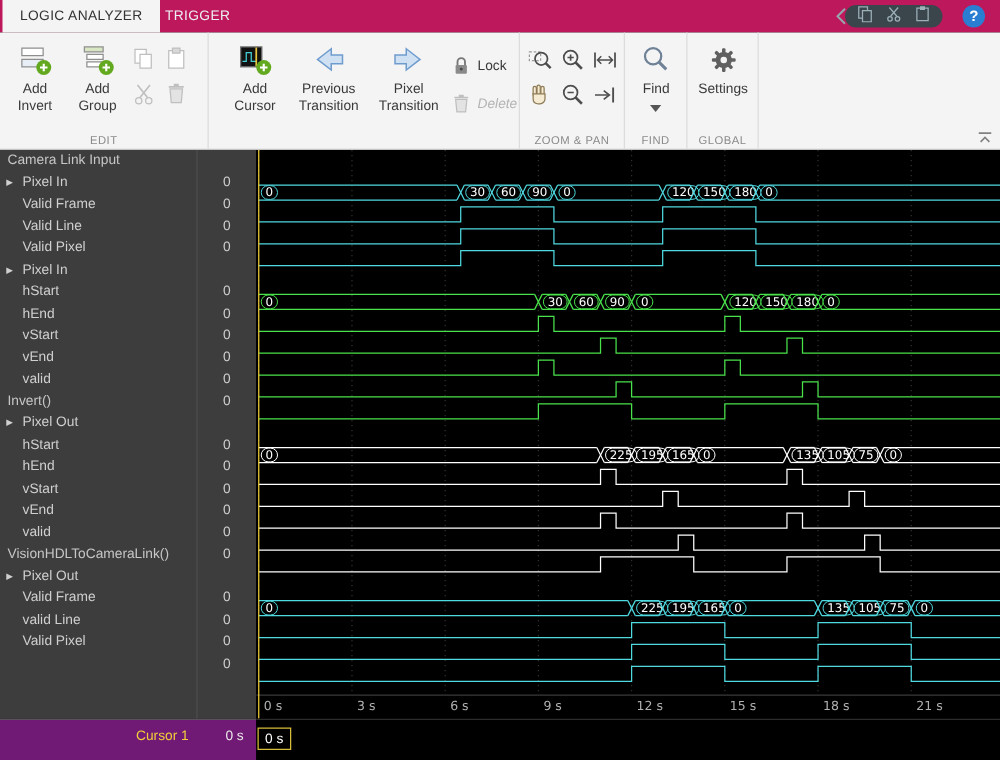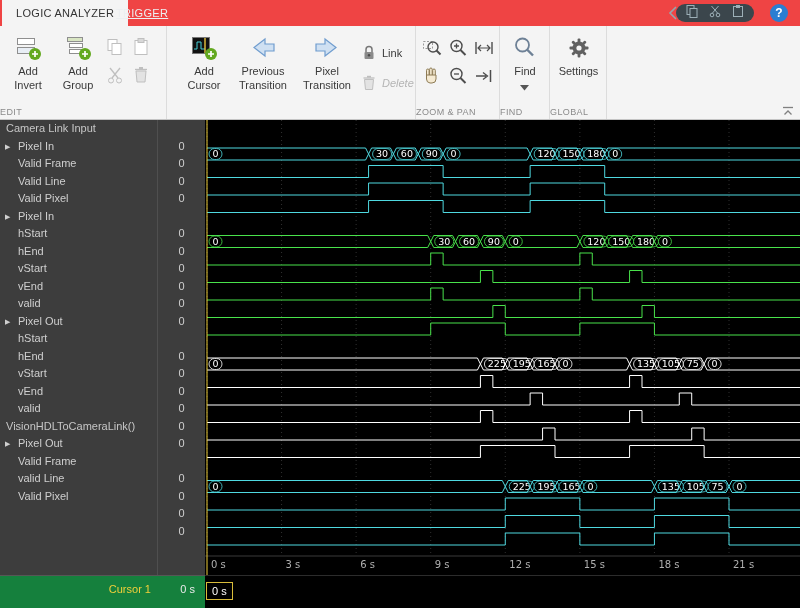--- a/index.html
+++ b/index.html
@@ -1,34 +1,34 @@
 <!DOCTYPE html>
 <html><head>
 <meta charset="utf-8">
 <style>
   html,body{margin:0;padding:0;background:#888;}
   #app{position:relative;width:800px;height:608px;overflow:hidden;background:#000;
        font-family:"Liberation Sans",sans-serif;}
 
   
-  .tabbar{position:absolute;left:0;top:0;width:800px;height:26px;background:#ef4444;}
+  .tabbar{position:absolute;left:0;top:0;width:800px;height:26px;background:#be185d;}
   .tab{position:absolute;top:0;height:26px;line-height:26px;font-size:11px;padding:0 14px;cursor:default;letter-spacing:.3px;}
   .tab.active{left:2px;background:#f4f4f4;color:#333;}
-  .tab.inactive{left:102px;color:#eceff1;text-decoration:underline;}
+  .tab.inactive{left:118px;color:#eceff1;}
   .qa-chevron{position:absolute;right:122px;top:6px;}
   .qa-pill{position:absolute;right:46px;top:4px;width:70px;height:18px;background:#3b464c;border-radius:9px;
            display:flex;align-items:center;justify-content:space-around;padding:0 4px;}
   .help-btn{position:absolute;right:12px;top:4px;width:18px;height:18px;border-radius:50%;background:#2a7ed2;
             color:#fff;font-size:12px;font-weight:bold;text-align:center;line-height:18px;cursor:default;}
 
   
   .toolbar{position:absolute;left:0;top:26px;width:800px;height:94px;background:#f4f4f4;
            border-bottom:1px solid #c4c4c4;box-sizing:border-box;}
   .tb-sec{position:absolute;top:0;height:93px;border-right:1px solid #dcdcdc;box-sizing:border-box;}
-  .sec-label{position:absolute;bottom:2px;left:0;width:100%;font-size:9px;color:#8a8a8a;letter-spacing:.4px;margin-top:12px;}
+  .sec-label{position:absolute;bottom:2px;left:0;width:100%;text-align:center;font-size:9px;color:#8a8a8a;letter-spacing:.4px;margin-top:12px;}
   .big-btn{position:absolute;top:6px;display:flex;flex-direction:column;align-items:center;
            font-size:11px;color:#3a3a3a;cursor:default;text-align:center;}
   .big-btn .ic{height:32px;display:flex;align-items:center;justify-content:center;}
   .big-btn .t{line-height:14px;white-space:nowrap;}
   .mini-btn{position:absolute;display:flex;align-items:center;font-size:11px;color:#3a3a3a;cursor:default;}
   .mini-btn .ic{margin-right:4px;display:flex;align-items:center;}
   .mini-btn.disabled{color:#b4b4b4;font-style:italic;}
   .sm-ic{position:absolute;width:22px;height:22px;display:flex;align-items:center;justify-content:center;cursor:default;}
   .zp-cell{position:absolute;width:24px;height:24px;display:flex;align-items:center;justify-content:center;cursor:default;}
   .collapse-btn{position:absolute;right:6px;top:76px;cursor:default;}
@@ -42,21 +42,21 @@
   .wave svg{display:block;}
   .rows{padding-top:0;}
   .srow{position:relative;height:17.5px;line-height:17.5px;font-size:11px;color:#cfcfcf;
         padding-left:18px;white-space:nowrap;cursor:default;}
   .srow.grp{padding-left:6px;color:#c6c6c6;}
   .srow .arr{position:absolute;left:5px;top:0;font-size:7px;color:#cfcfcf;}
   .vrow{height:17.5px;line-height:17.5px;font-size:11px;color:#cfcfcf;text-align:center;cursor:default;}
 
   
   .bottombar{position:absolute;left:0;top:575px;width:800px;height:33px;}
-  .bb-left{position:absolute;left:0;top:0;width:205px;height:33px;background:#15803d;
+  .bb-left{position:absolute;left:0;top:0;width:205px;height:33px;background:#701a75;
            border-top:1px solid #565656;box-sizing:border-box;}
   .bb-right{position:absolute;left:205px;top:0;width:595px;height:33px;background:#000;
             border-top:1px solid #2c2c2c;box-sizing:border-box;}
   .cursor-name{position:absolute;right:54px;top:7px;font-size:11px;color:#f0cf3a;}
   .cursor-time{position:absolute;right:10px;top:7px;font-size:11px;color:#eaeaea;}
   .cursor-box{position:absolute;left:1px;top:6px;border:1px solid #d8bc3a;background:#000;color:#fff;
               font-size:11px;height:16px;line-height:16px;padding:0 5px;}
 </style>
 </head>
 <body>
@@ -187,21 +187,21 @@
         <span class="t">Transition</span>
       </div>
       <div class="mini-btn" style="left:193px;top:18px">
         <span class="ic">
           <svg width="18" height="18">
               <path d="M6 8V5.5a3 3 0 0 1 6 0V8" fill="none" stroke="#777" stroke-width="1.5"></path>
               <rect x="4.5" y="8" width="9" height="7" rx="1" fill="#8a8a8a"></rect>
               <circle cx="9" cy="11.2" r="1.2" fill="#4a4a4a"></circle>
             </svg>
         </span>
-        <span>Link</span>
+        <span>Lock</span>
       </div>
       <div class="mini-btn disabled" style="left:193px;top:48px">
         <span class="ic">
           <svg width="18" height="18">
               <path d="M4.5 5.5h9l-1 10h-7Z" fill="#e3e3e3" stroke="#bfbfbf"></path>
               <line x1="3.5" y1="4" x2="14.5" y2="4" stroke="#bfbfbf" stroke-width="1.3"></line>
               <rect x="7" y="1.8" width="4" height="1.8" fill="#bfbfbf"></rect>
             </svg>
         </span>
         <span>Delete</span>
@@ -314,20 +314,21 @@
           <div class="srow"><span class="arr">▶</span><span>Pixel In</span></div>
           <div class="srow"><span>Valid Frame</span></div>
           <div class="srow"><span>Valid Line</span></div>
           <div class="srow"><span>Valid Pixel</span></div>
           <div class="srow"><span class="arr">▶</span><span>Pixel In</span></div>
           <div class="srow"><span>hStart</span></div>
           <div class="srow"><span>hEnd</span></div>
           <div class="srow"><span>vStart</span></div>
           <div class="srow"><span>vEnd</span></div>
           <div class="srow"><span>valid</span></div>
+          <div class="srow grp"><span>Invert()</span></div>
           <div class="srow"><span class="arr">▶</span><span>Pixel Out</span></div>
           <div class="srow"><span>hStart</span></div>
           <div class="srow"><span>hEnd</span></div>
           <div class="srow"><span>vStart</span></div>
           <div class="srow"><span>vEnd</span></div>
           <div class="srow"><span>valid</span></div>
           <div class="srow grp"><span>VisionHDLToCameraLink()</span></div>
           <div class="srow"><span class="arr">▶</span><span>Pixel Out</span></div>
           <div class="srow"><span>Valid Frame</span></div>
           <div class="srow"><span>valid Line</span></div>

